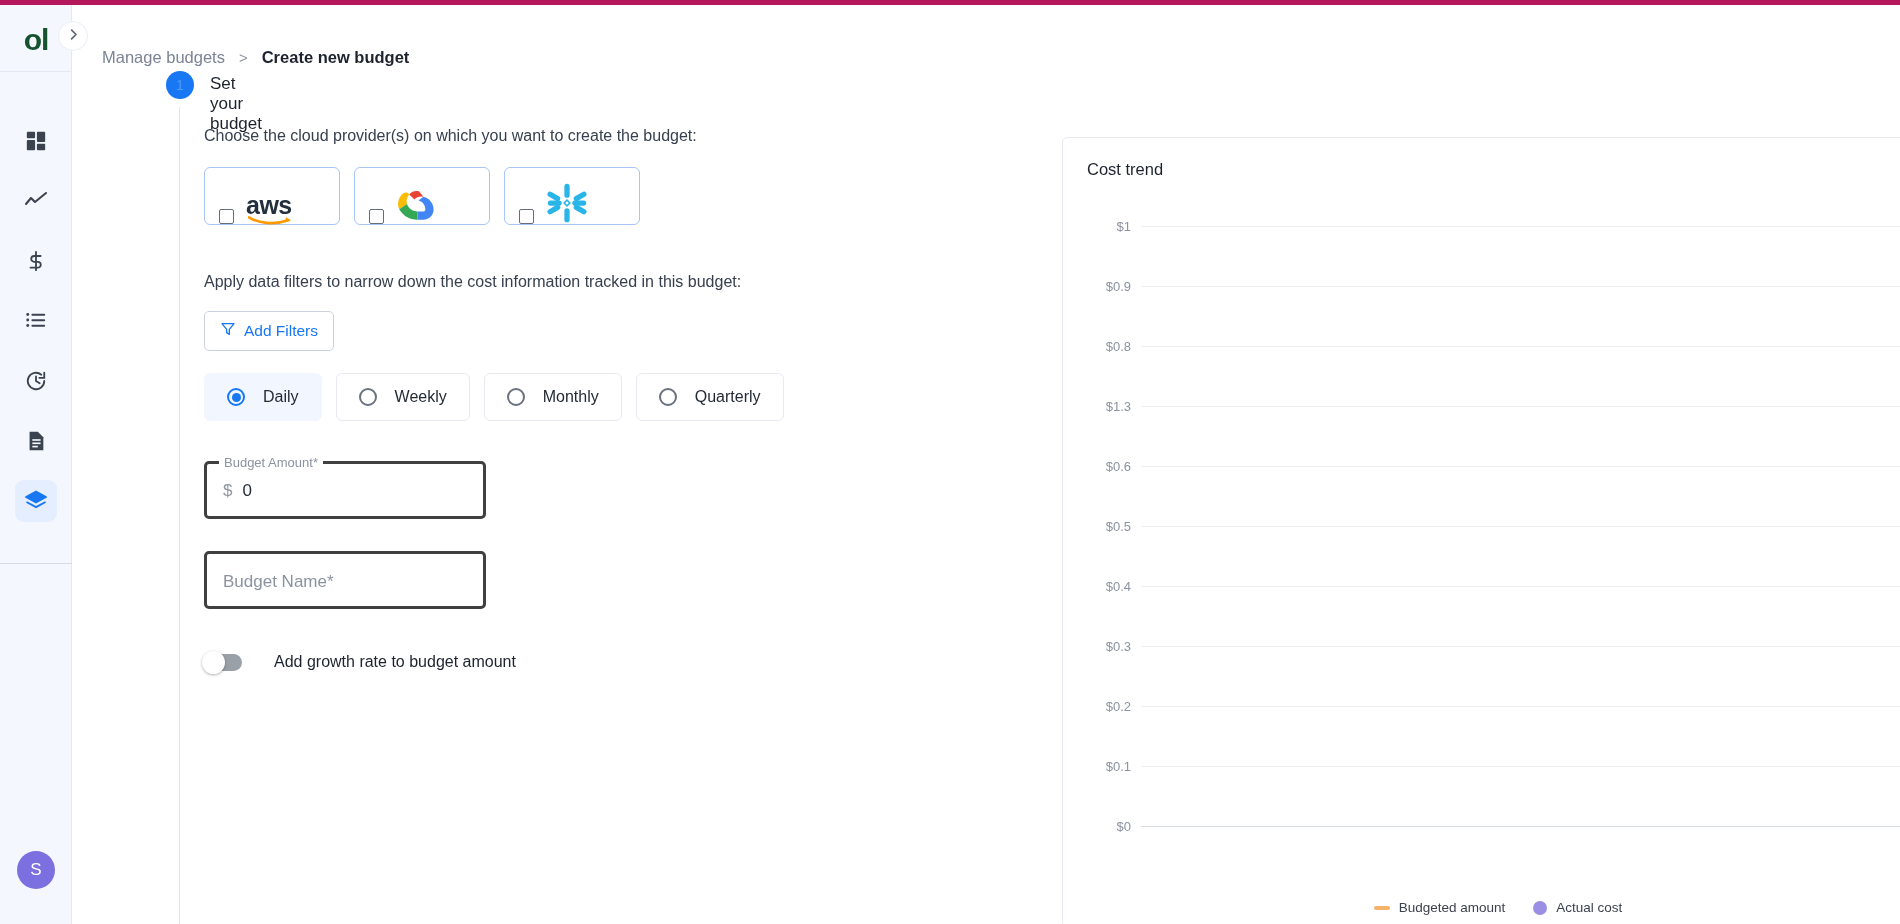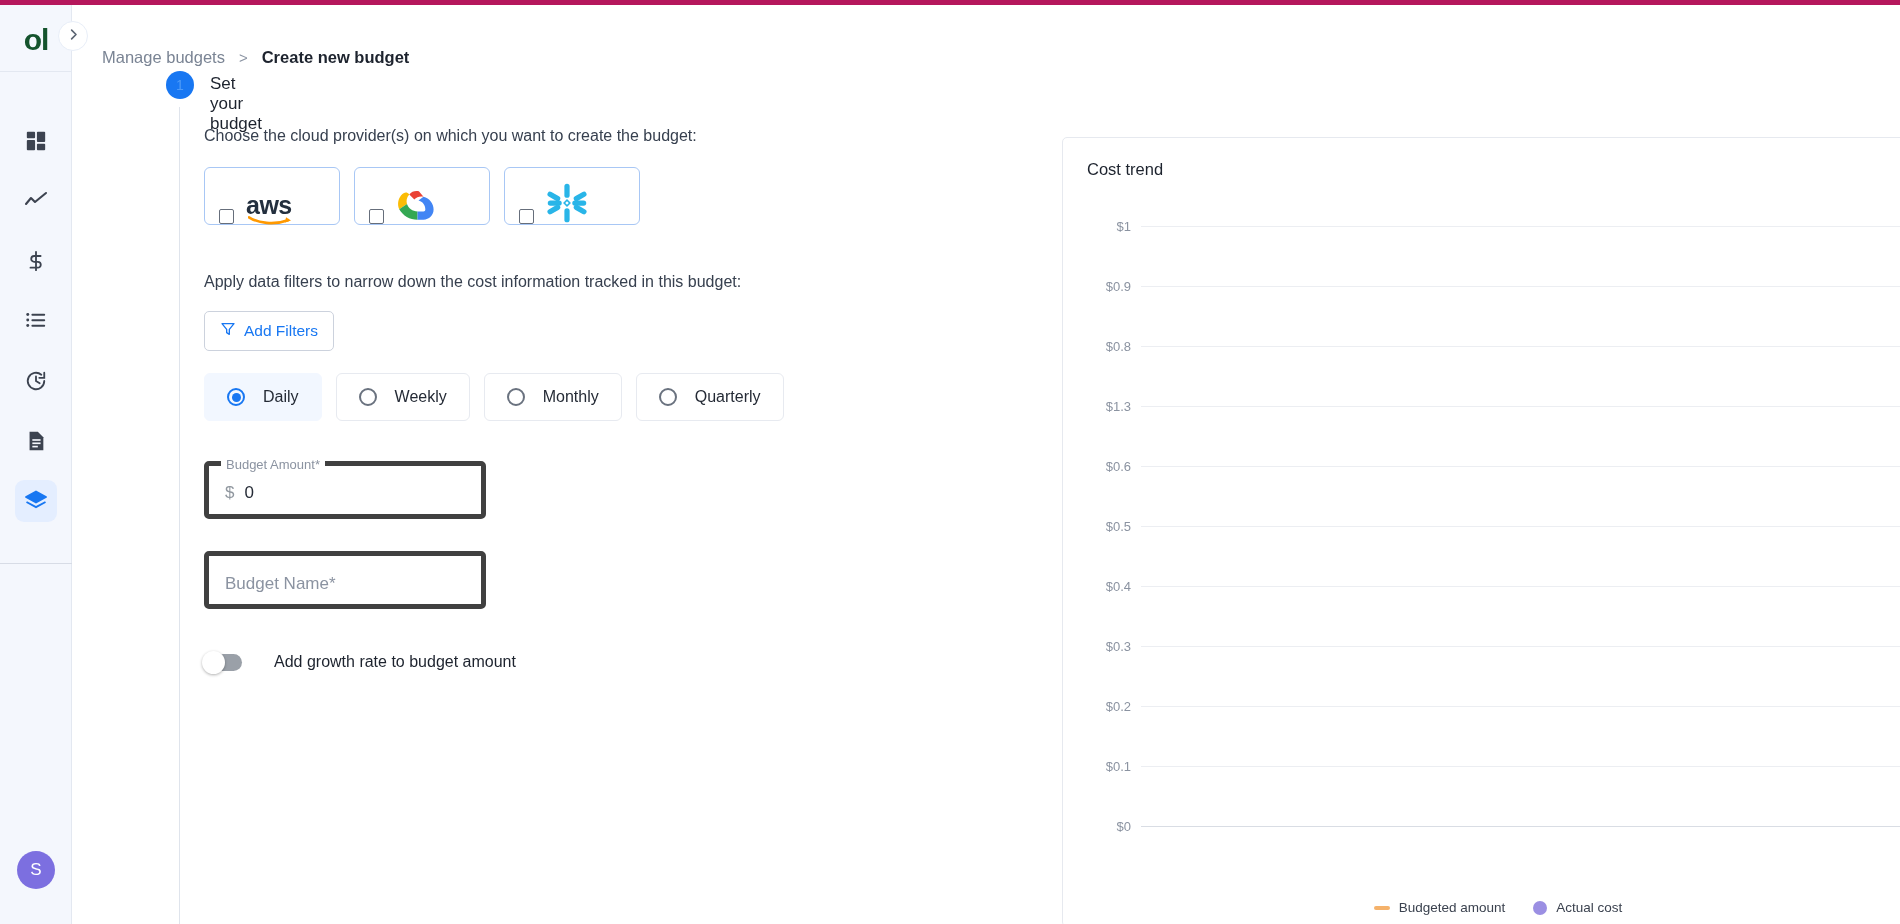--- a/index.html
+++ b/index.html
@@ -147,21 +147,21 @@
     display: flex; align-items: center; justify-content: center;
   }
   .radio-chip.selected .rdo { border-color: #1877f2; }
   .rdo .dot { width: 9px; height: 9px; border-radius: 50%; background: #1877f2; display: none; }
   .radio-chip.selected .rdo .dot { display: block; }
   .radio-chip span.lbl { font-size: 16px; color: #252b36; }
 
   
   .field {
     position: relative; width: 282px; height: 58px;
-    border: 5px solid #404040; border-radius: 5px; background: #fff;
+    border: 3px solid #404040; border-radius: 5px; background: #fff;
     margin-top: 34px;
     padding-left: 16px;
   }
   .field .notch {
     position: absolute; top: -9px; left: 12px;
     background: #fff; padding: 0 5px;
     font-size: 13px; color: #8b93a1;
   }
   .field .val {
     position: absolute; left: 16px; top: 17px;

